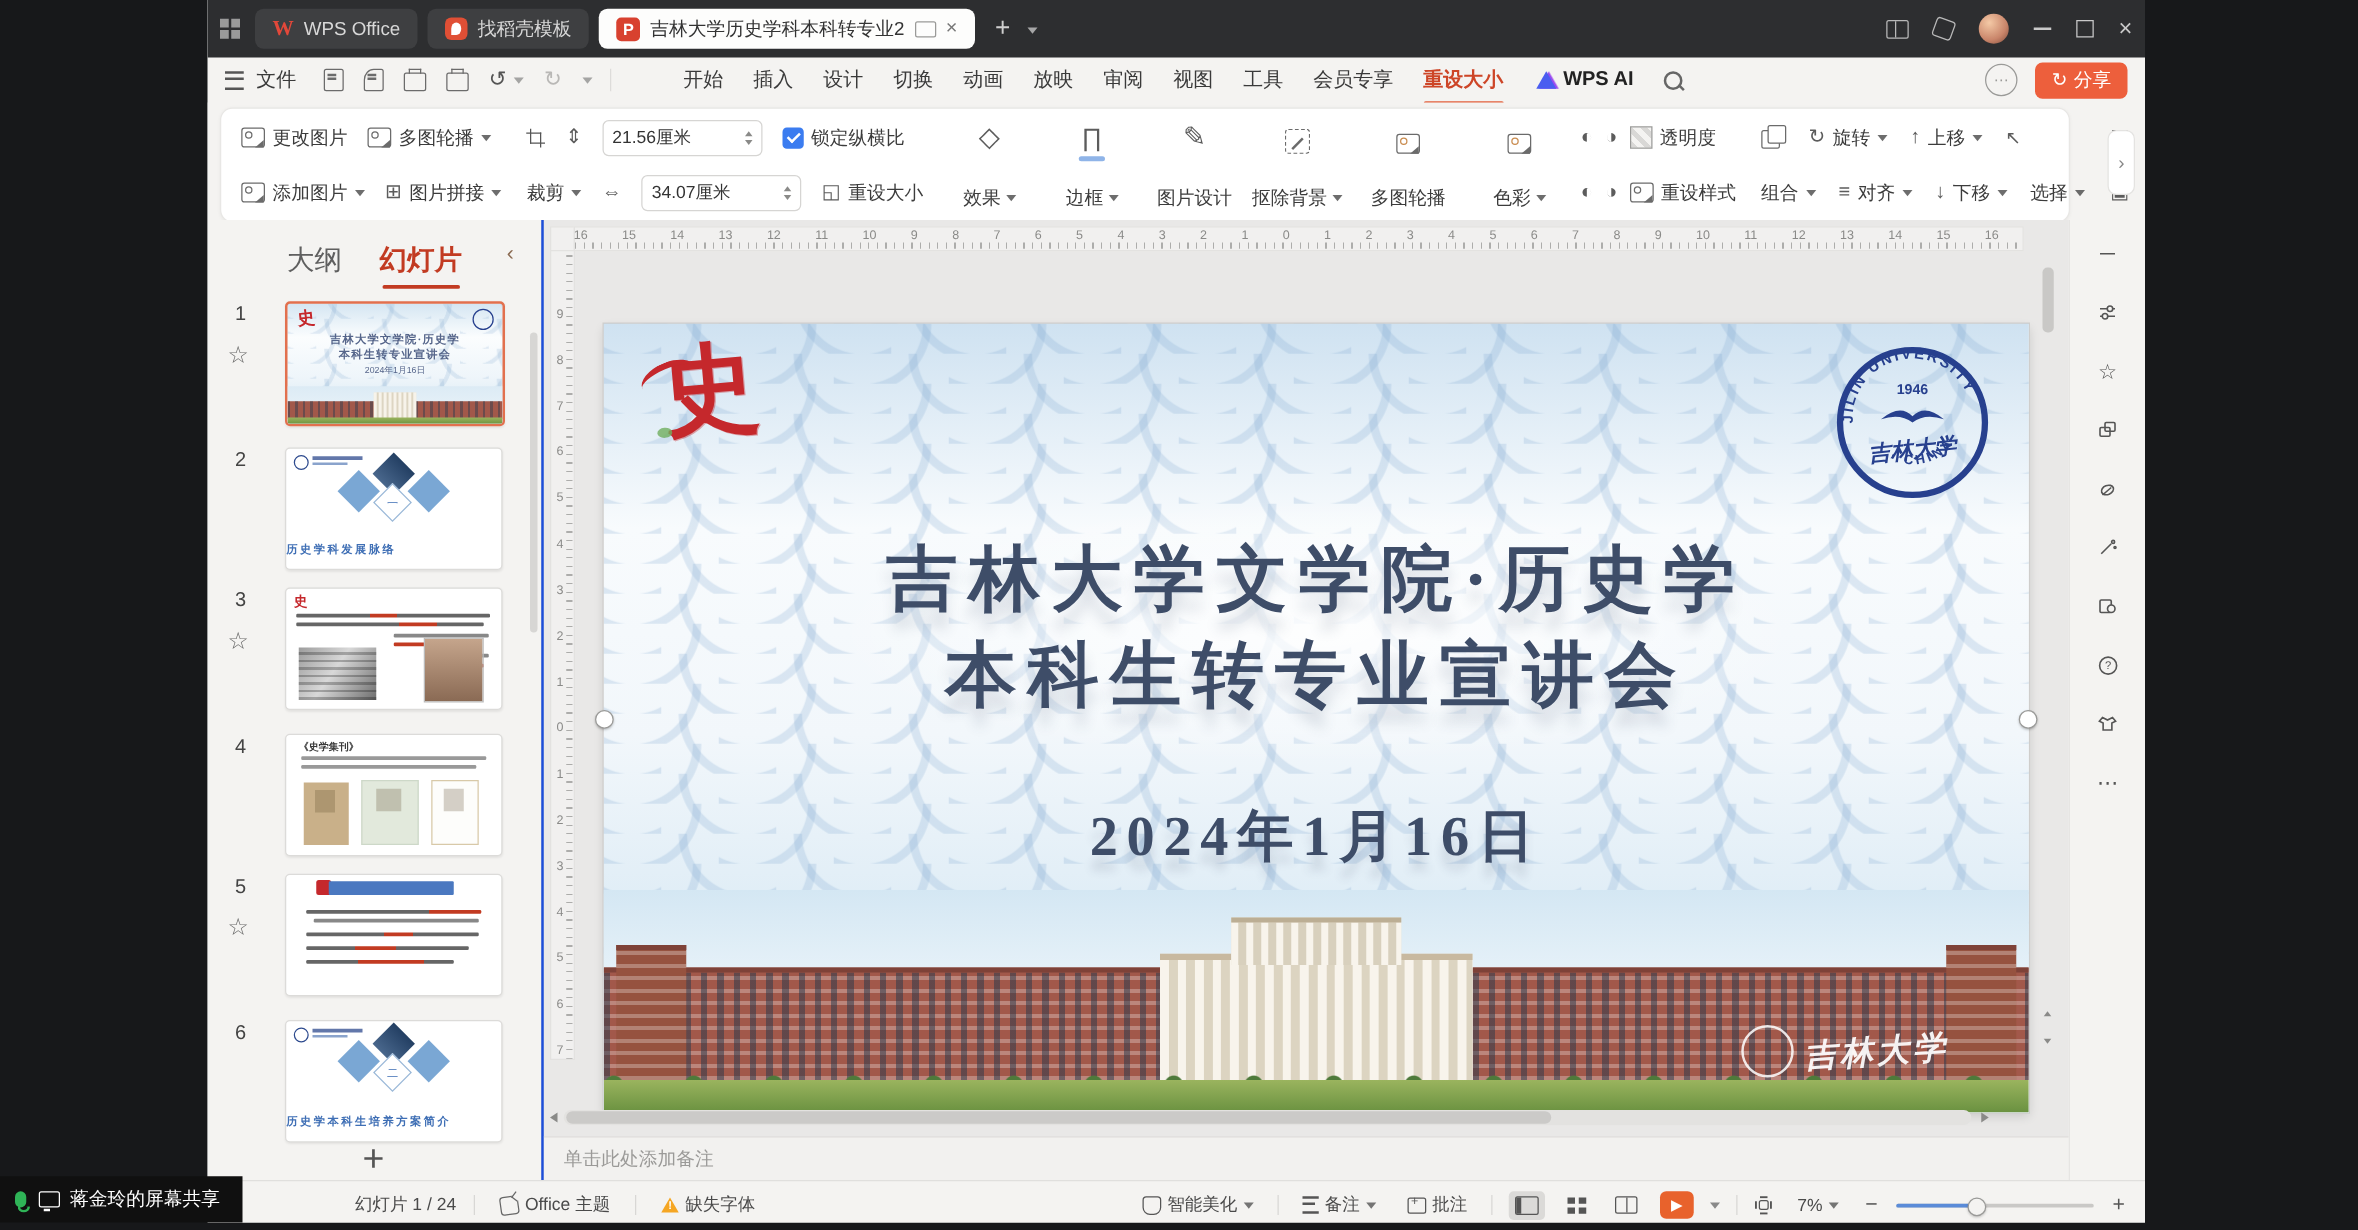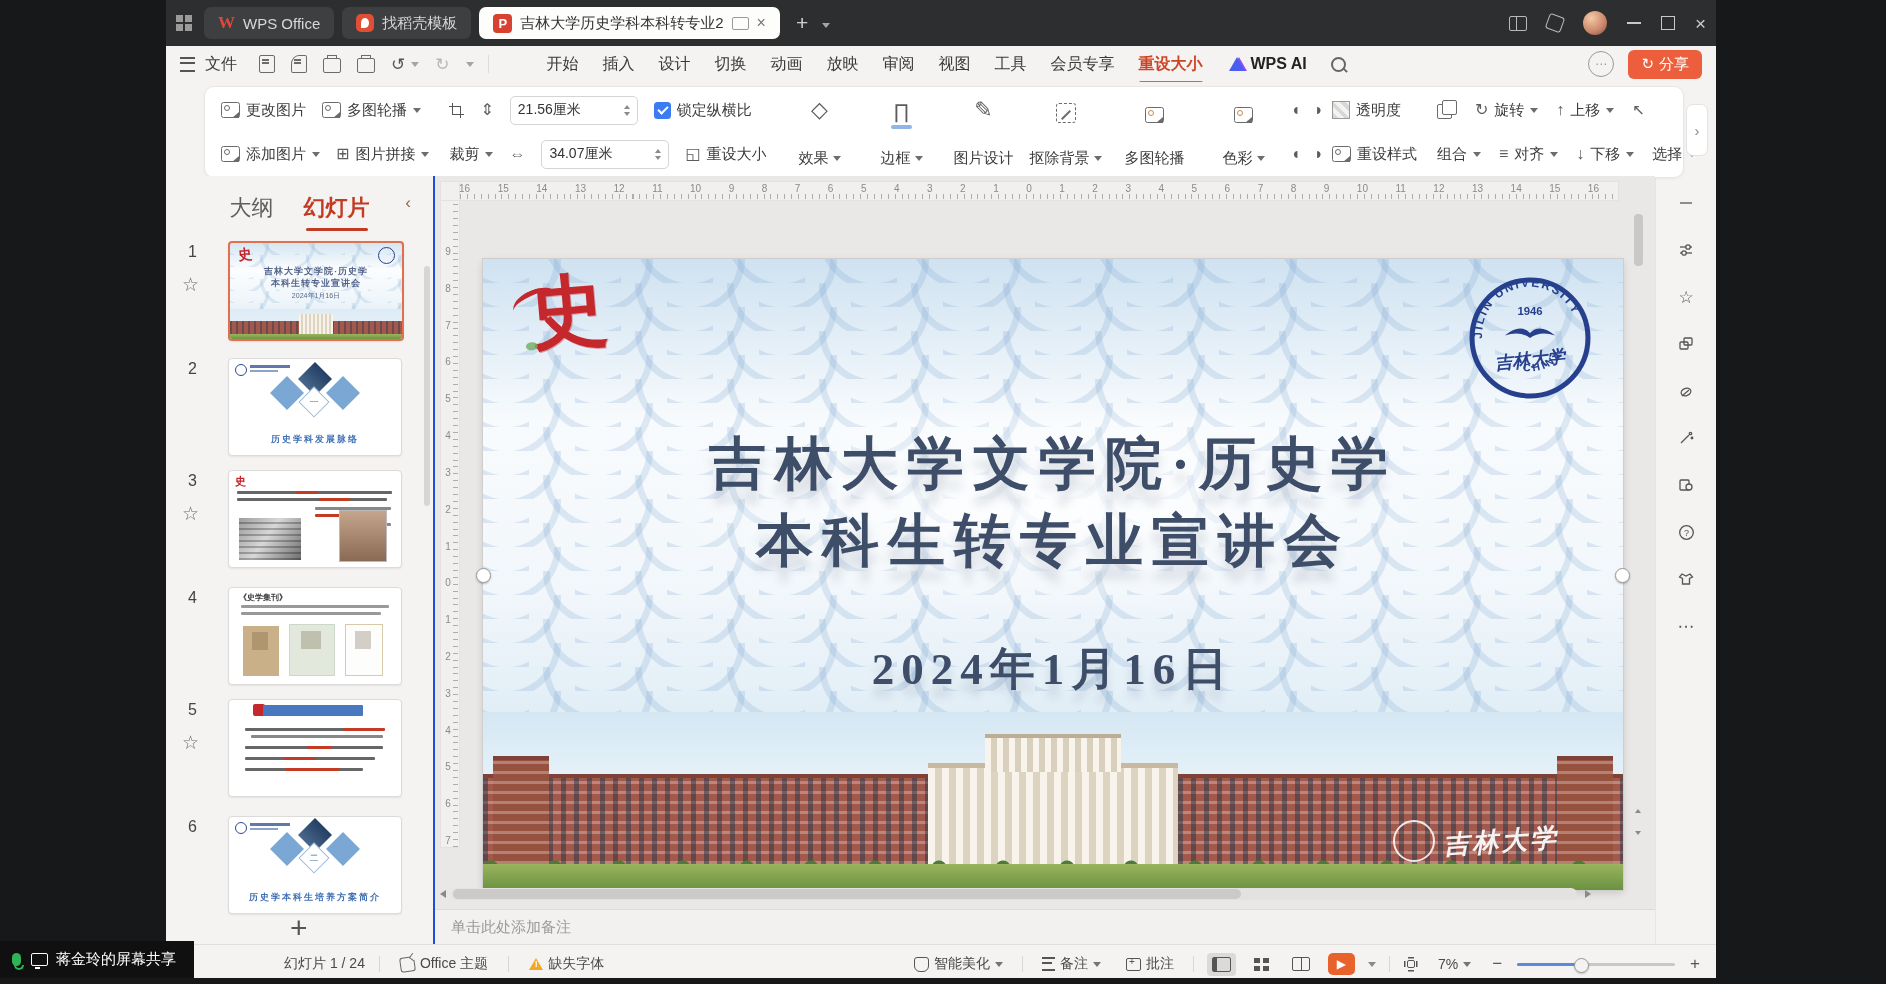--- a/index.html
+++ b/index.html
@@ -60,21 +60,21 @@
   .ai-logo{width:0;height:0;border-left:8px solid transparent;border-right:8px solid transparent;border-bottom:14px solid #4a5df0;
     filter:drop-shadow(2px 0 0 #9a4af0)}
   .search-ic{width:11px;height:11px;border:2px solid #666;border-radius:50%;position:relative;margin-left:24px}
   .search-ic::after{content:"";position:absolute;left:9px;top:10px;width:6px;height:2px;background:#666;transform:rotate(45deg)}
   .cloud-ic{margin-left:auto;width:24px;height:24px;border:1.5px solid #9a9a98;border-radius:50%;color:#9a9a98;
     display:flex;align-items:center;justify-content:center;font-size:12px;letter-spacing:1px}
   .share-btn{margin-left:14px;height:29px;background:#ed5f3c;color:#fff;border:none;border-radius:6px;
     display:flex;align-items:center;gap:5px;padding:0 13px;font-size:15px;font-family:inherit}
 
   
-  .ribbonwrap{height:90px;background:#f4f3f1;position:relative;padding:4px 38px 0}
+  .ribbonwrap{height:90px;background:#f4f3f1;position:relative;padding:4px 10px 0}
   .card{height:80px;background:#fff;border:1px solid #e8e7e5;border-radius:10px;box-shadow:0 1px 3px rgba(0,0,0,.05);
     display:flex;align-items:stretch;padding:5px 8px;width:1462px}
   .g{display:flex;flex-direction:column;justify-content:space-between;padding:3px 8px}
   .rrow{display:flex;align-items:center;gap:16px;height:30px}
   .rbtn{display:flex;align-items:center;gap:6px;font-size:15px;color:#3c3c3c;white-space:nowrap;background:none;border:none;font-family:inherit;padding:0}
   .vdiv{width:1px;background:#ecebe9;margin:6px 2px}
   .ic{display:inline-block;position:relative;flex:none}
   .ic-img{width:17px;height:14px;border:1.6px solid #6b6b6b;border-radius:2.5px}
   .ic-img::before{content:"";position:absolute;left:2px;top:2px;width:4px;height:4px;border-radius:50%;border:1.2px solid #6b6b6b}
   .ic-img::after{content:"";position:absolute;right:0;bottom:-1px;width:0;height:0;border-left:7px solid transparent;border-bottom:6px solid #6b6b6b}
@@ -144,21 +144,21 @@
   
   .mlogo2{position:absolute;left:6px;top:5px;width:60px;height:10px}
   .mlogo2 .c{position:absolute;left:0;top:0;width:10px;height:10px;border:1.3px solid #2d4a8e;border-radius:50%}
   .mlogo2 .t{position:absolute;left:15px;top:1px;width:40px;height:3px;background:#2d4a8e;opacity:.75}
   .mlogo2 .t2{position:absolute;left:15px;top:6px;width:28px;height:2px;background:#8aa3cc}
   .dia{position:absolute;width:24px;height:24px;transform:rotate(45deg)}
   .dia.top{background:linear-gradient(#233f63,#49678c)}
   .dia.side{background:#7aa7d4}
   .dia.ctr{background:#fff;border:1.5px solid #9bb9d8;transform:rotate(45deg);display:flex;align-items:center;justify-content:center}
   .dia.ctr span{transform:rotate(-45deg);font-size:9px;color:#3f6fb5}
-  .mcaption{position:absolute;left:0;right:0;bottom:9px;text-align:center;font-size:9px;color:#3f6fb5;letter-spacing:2px;font-weight:bold}
+  .mcaption{position:absolute;left:0;right:0;bottom:9px;font-size:9px;color:#3f6fb5;letter-spacing:2px;font-weight:bold}
 
   
   .mlogo3{position:absolute;left:6px;top:3px;color:#c5282c;font-family:"Liberation Serif",serif;font-weight:bold;font-size:11px}
   .ln{position:absolute;height:2.5px;border-radius:1px}
   .ph1{position:absolute;left:10px;bottom:7px;width:62px;height:42px;background:
     repeating-linear-gradient(0deg,rgba(0,0,0,.25) 0 2px,transparent 2px 6px),linear-gradient(125deg,#9c9c9c,#d8d8d8 45%,#6e6e6e)}
   .ph2{position:absolute;right:14px;bottom:5px;width:46px;height:50px;border:1px solid #bbb;background:linear-gradient(#c5a58c,#8a6a54)}
 
   
   .m4head{position:absolute;left:10px;top:4px;font-size:8px;color:#3a3a3a;font-weight:bold}

